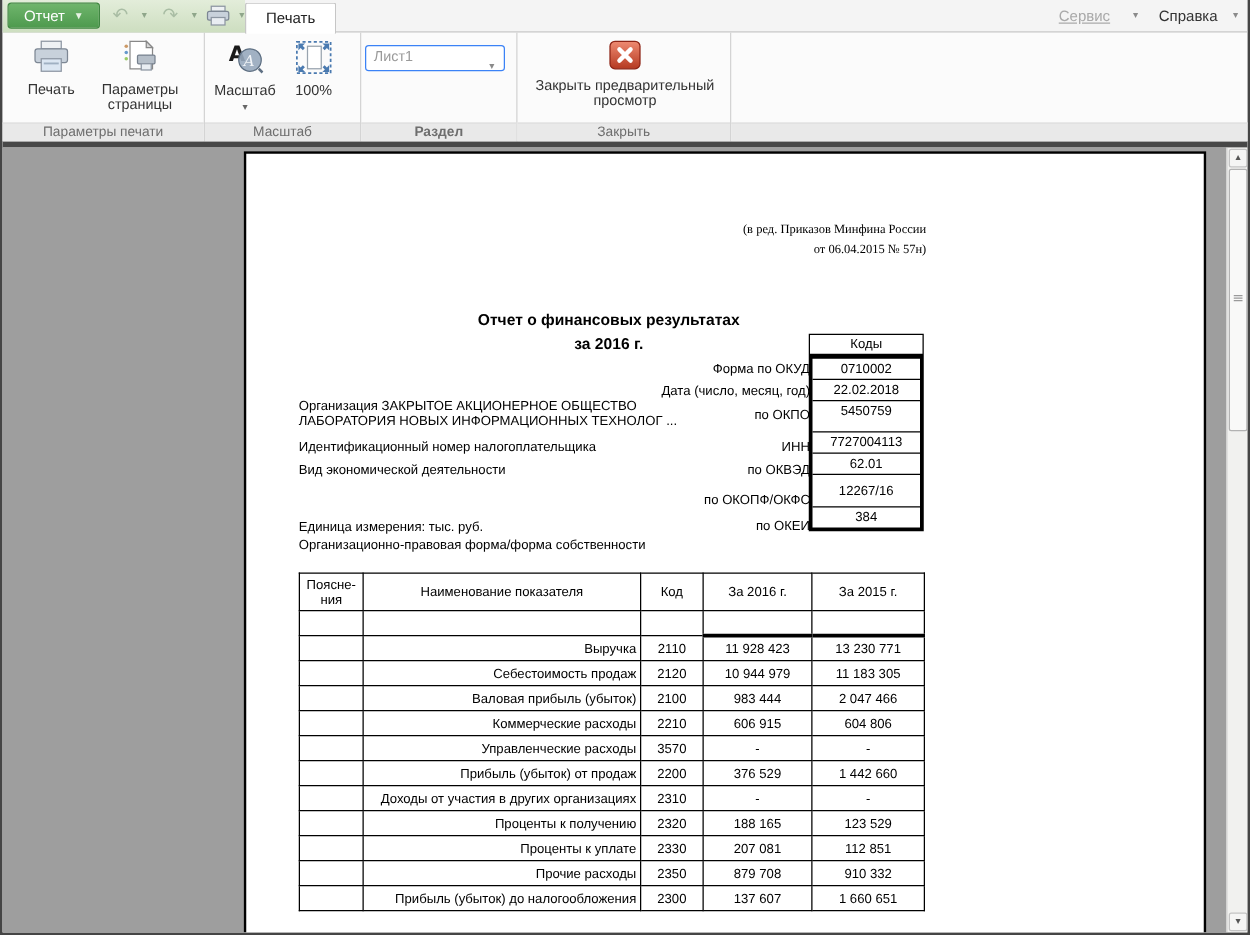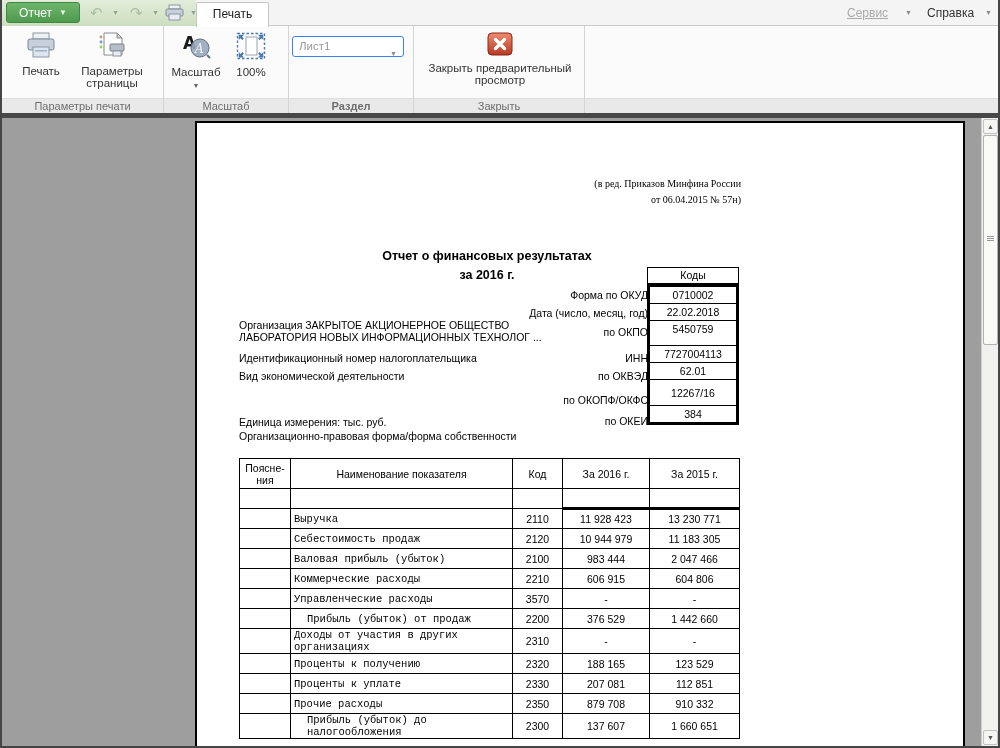--- a/index.html
+++ b/index.html
@@ -72,21 +72,21 @@
 
   
   table.report { position:absolute; left:42px; top:335px; width:500px;
                  border-collapse:collapse; table-layout:fixed; font-size:10.5px; }
   table.report th, table.report td { border:1px solid #000; overflow:hidden; }
   table.report th { font-weight:normal; height:30px; text-align:center; vertical-align:middle; }
   th.th0 { white-space:pre-line; }
   tr.spacer td { height:9px; border-top:1px solid #000; }
   tbody tr { height:20px; }
   td.expl { }
-  td.name { text-align:left; padding:0 3px;font-family:Liberation Mono, monospace; }
+  td.name { text-align:right; padding:0 3px; }
   td.name.indent { padding-left:16px; }
   td.code { text-align:center; }
   td.val { text-align:center; }
   td.v16 { border-left:3px solid #000; }
   td.v15 { border-right:3px solid #000; }
   tr.first td.v16, tr.first td.v15 { border-top:3px solid #000; }
 
   
   .scrollbar { position:absolute; right:0; top:0; width:17px; height:100%;
                background:#f1f1ef; border-left:1px solid #cfcfcf; }

